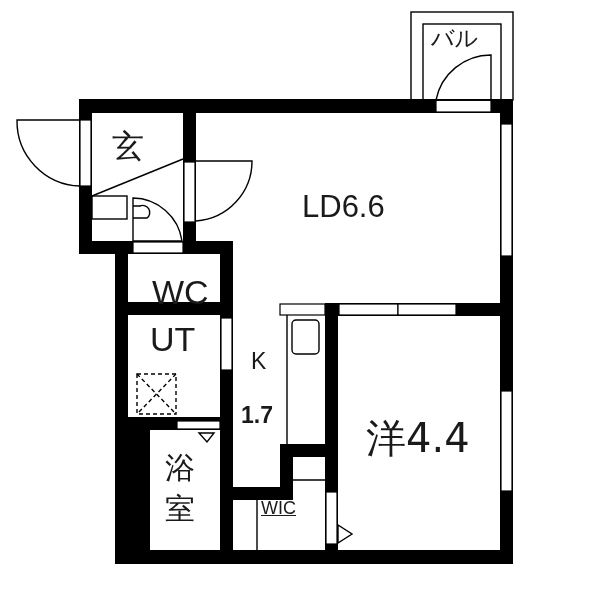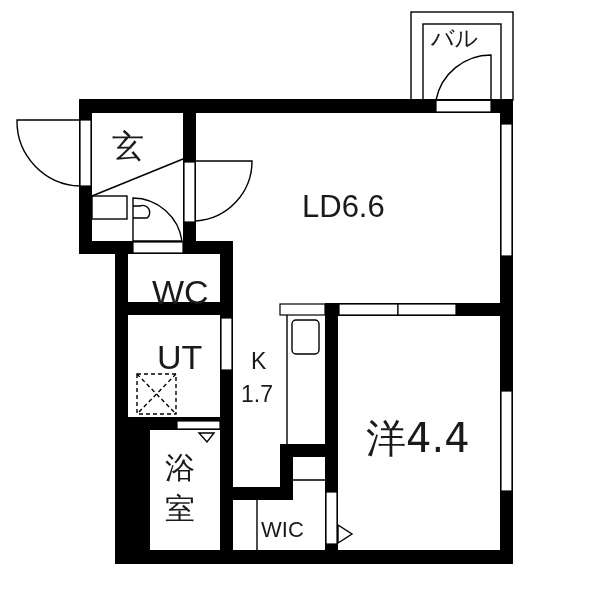--- a/index.html
+++ b/index.html
@@ -102,19 +102,19 @@
     <rect x="137" y="374" width="39" height="40"></rect>
     <line x1="137" y1="374" x2="176" y2="414"></line>
     <line x1="176" y1="374" x2="137" y2="414"></line>
   </g>
 </svg>
 
 <div class="lbl jp" style="left:112px;top:130px;font-size:32px;">玄</div>
 <div class="lbl" style="left:302px;top:191px;font-size:31px;">LD6.6</div>
 <div class="lbl jp" style="left:431px;top:27px;font-size:23px;">バル</div>
 <div class="lbl" style="left:152px;top:262px;font-size:34px;margin-top:13px;">WC</div>
-<div class="lbl" style="left:150px;top:340px;font-size:34px;margin-left:7px;">UT</div>
+<div class="lbl" style="left:150px;top:322px;font-size:34px;">UT</div>
 <div class="lbl" style="left:251px;top:350px;font-size:23px;">K</div>
-<div class="lbl" style="left:241px;top:383px;font-size:23px;">1.7</div>
+<div class="lbl" style="left:241px;top:404px;font-size:23px;font-weight:bold;">1.7</div>
 <div class="lbl jp" style="left:165px;top:453px;font-size:30px;">浴</div>
 <div class="lbl jp" style="left:165px;top:494px;font-size:30px;">室</div>
 <div class="lbl jp" style="left:366px;top:418px;font-size:40px;">洋4.4</div>
-<div class="lbl" style="left:261px;top:519px;font-size:22px;">WIC</div>
+<div class="lbl" style="left:261px;top:499px;font-size:18px;text-decoration:underline;">WIC</div>
 
 </body></html>

